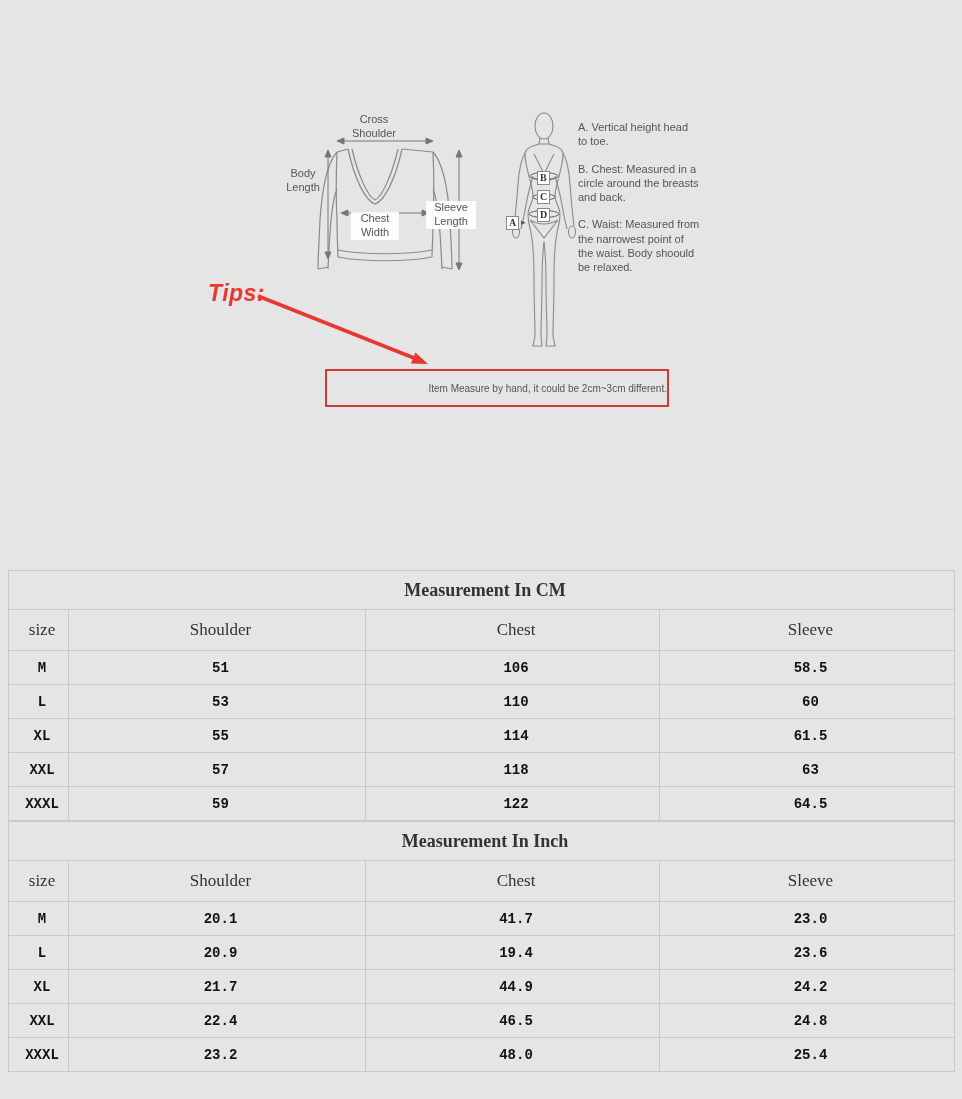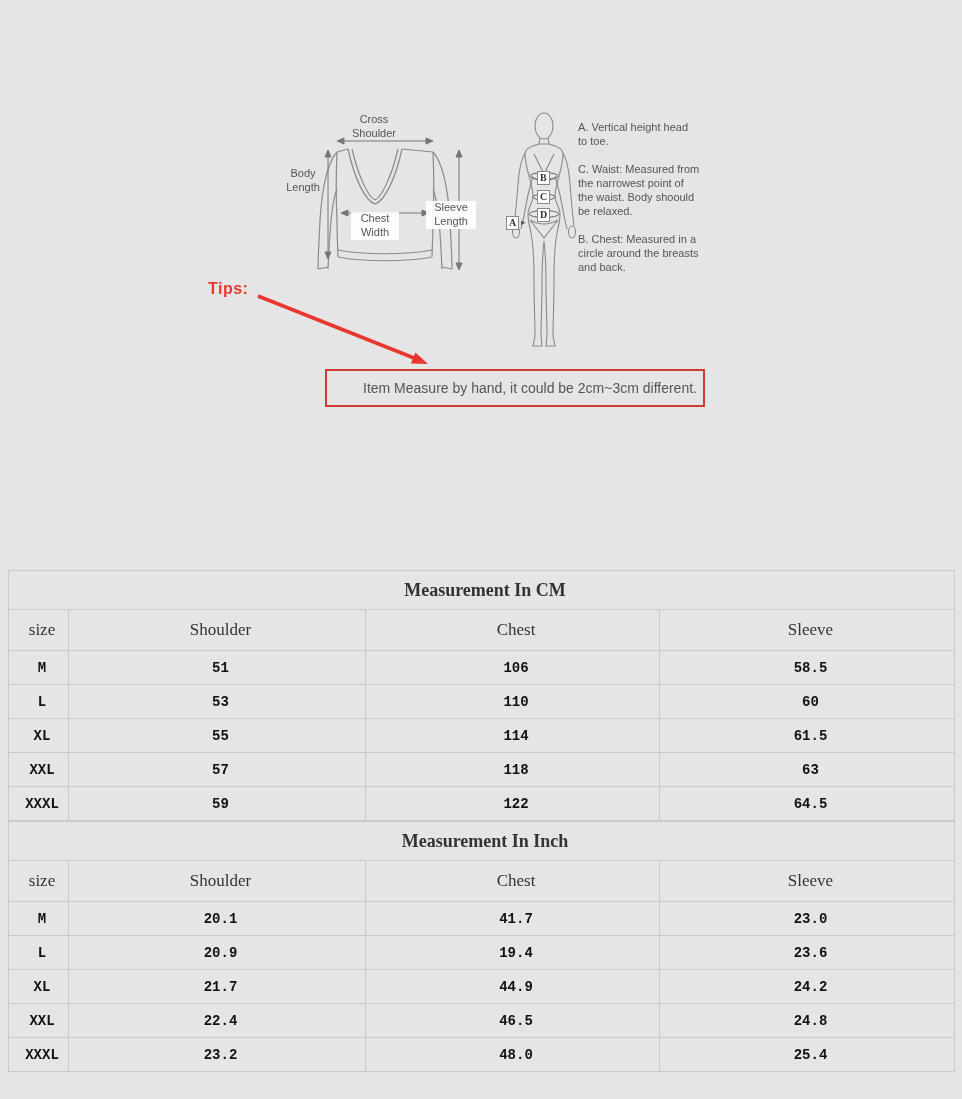--- a/index.html
+++ b/index.html
@@ -4,24 +4,24 @@
 <style>
   html,body{margin:0;padding:0;background:#fff;}
   .page{position:relative;width:962px;height:1099px;background:#e5e5e5;overflow:hidden;
         font-family:"Liberation Sans",sans-serif;}
 
   
   .diagram-label{position:absolute;font-size:11px;color:#555;text-align:center;line-height:1.25;}
   .lbl-bg{background:rgba(255,255,255,.9);}
   .notes{position:absolute;left:578px;top:120px;width:122px;font-size:11px;color:#555;line-height:1.3;}
   .note-block{margin-bottom:13px;}
-  .tips{position:absolute;left:208px;top:280px;color:#e8372e;font-size:16px;font-weight:bold;
-        letter-spacing:.5px;}
+  .tips{position:absolute;left:208px;top:280px;color:#e8372e;font-size:23px;font-weight:bold;
+        font-style:italic;letter-spacing:.5px;}
   .note-box{position:absolute;left:325px;top:369px;width:340px;height:34px;border:2px solid #cf3a32;
-            display:flex;align-items:center;justify-content:flex-start;font-size:14px;color:#555;padding-left:36px;}
+            display:flex;align-items:center;justify-content:flex-end;font-size:10px;color:#555;}
   .boxed-letter{position:absolute;font:bold 10px "Liberation Serif",serif;color:#333;
                 border:1px solid #888;background:#fff;padding:0 2px;line-height:12px;}
   .a-arrow{position:absolute;color:#555;font-size:9px;}
   svg{position:absolute;}
 
   
   .tables{position:absolute;left:8px;top:570px;width:947px;}
   table{border-collapse:collapse;width:100%;table-layout:fixed;}
   td{border:1px solid #c9c9c9;text-align:center;overflow:hidden;padding-left:8px;}
   .tbl-title td{height:36px;font-family:"Liberation Serif",serif;font-size:18px;font-weight:600;color:#333;}
@@ -85,22 +85,22 @@
   </svg>
 
   <span class="boxed-letter" style="left:506px;top:216px;">A</span>
   <span class="a-arrow" style="left:521px;top:217px;">▸</span>
   <span class="boxed-letter" style="left:537px;top:171px;">B</span>
   <span class="boxed-letter" style="left:537px;top:190px;">C</span>
   <span class="boxed-letter" style="left:537px;top:208px;">D</span>
 
   <div class="notes">
     <div class="note-block">A. Vertical height head to toe.</div>
+    <div class="note-block">B. Chest: Measured in a circle around the breasts and back.</div>
     <div class="note-block">C. Waist: Measured from the narrowest point of the waist. Body shoould be relaxed.</div>
-    <div class="note-block">B. Chest: Measured in a circle around the breasts and back.</div>
   </div>
 
   <div class="tips">Tips:</div>
 
   <svg style="left:250px;top:288px;" width="200" height="90" viewBox="0 0 200 90">
     <line x1="8" y1="8" x2="164" y2="70" stroke="#e8372e" stroke-width="3.5"></line>
     <polygon points="178,76 160.9,75.6 165.4,64.5" fill="#e8372e"></polygon>
   </svg>
 
   <div class="note-box">

